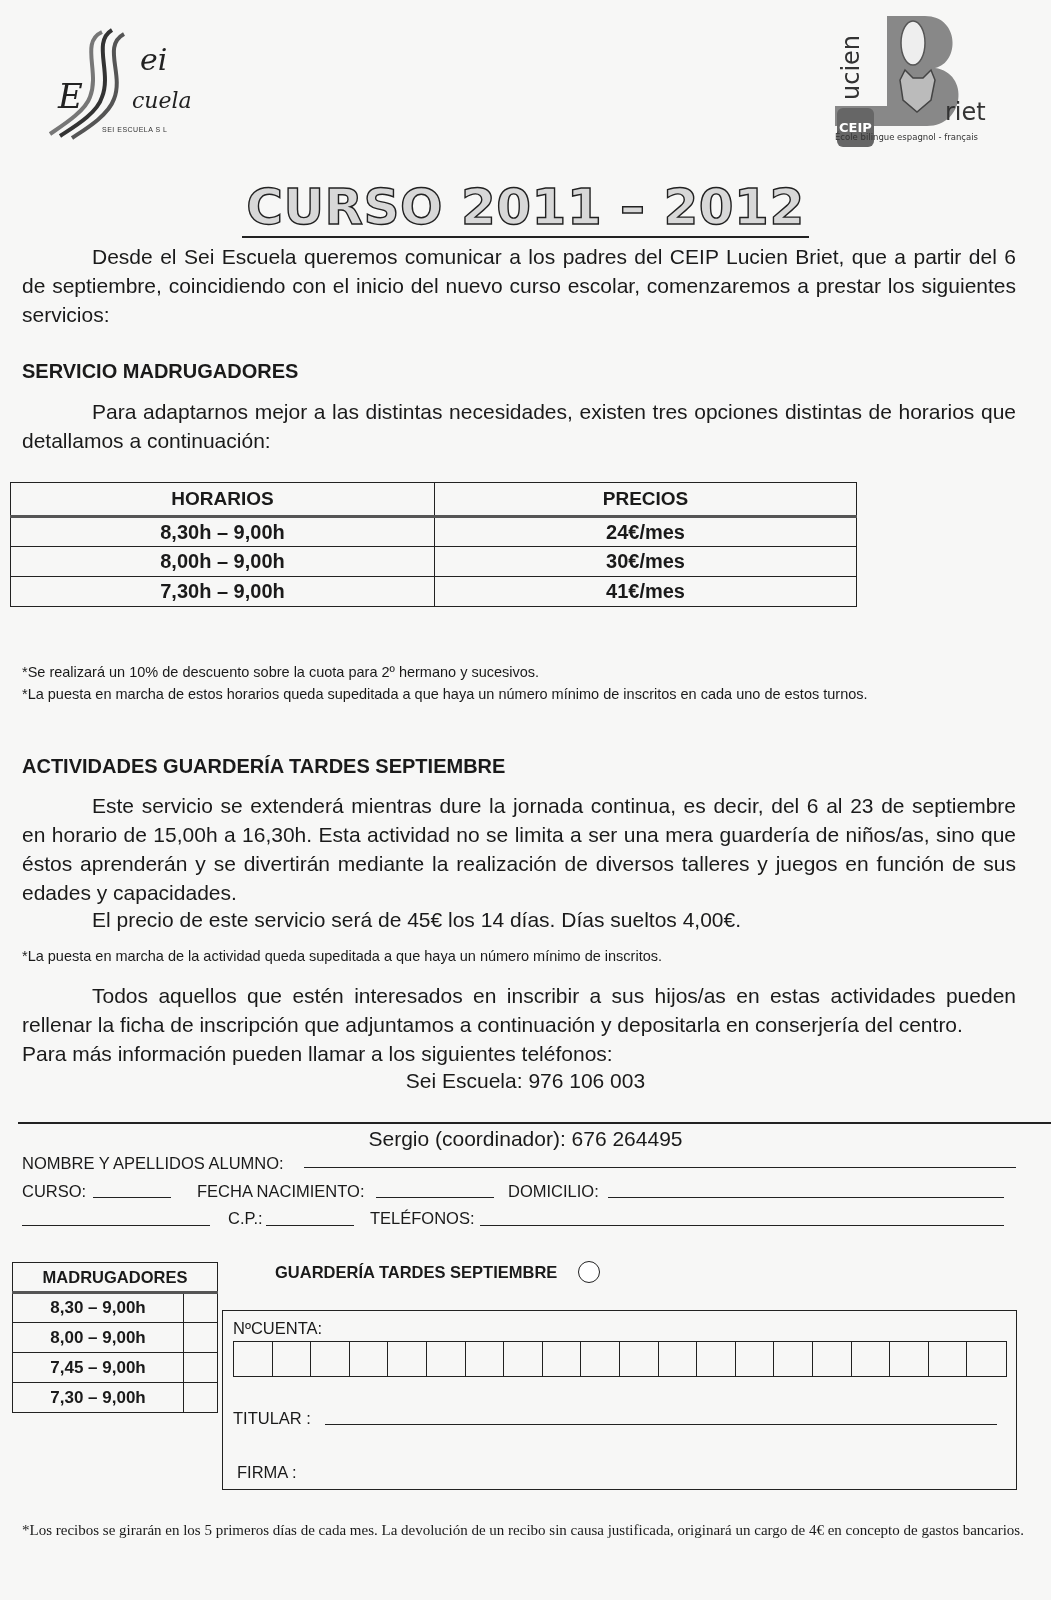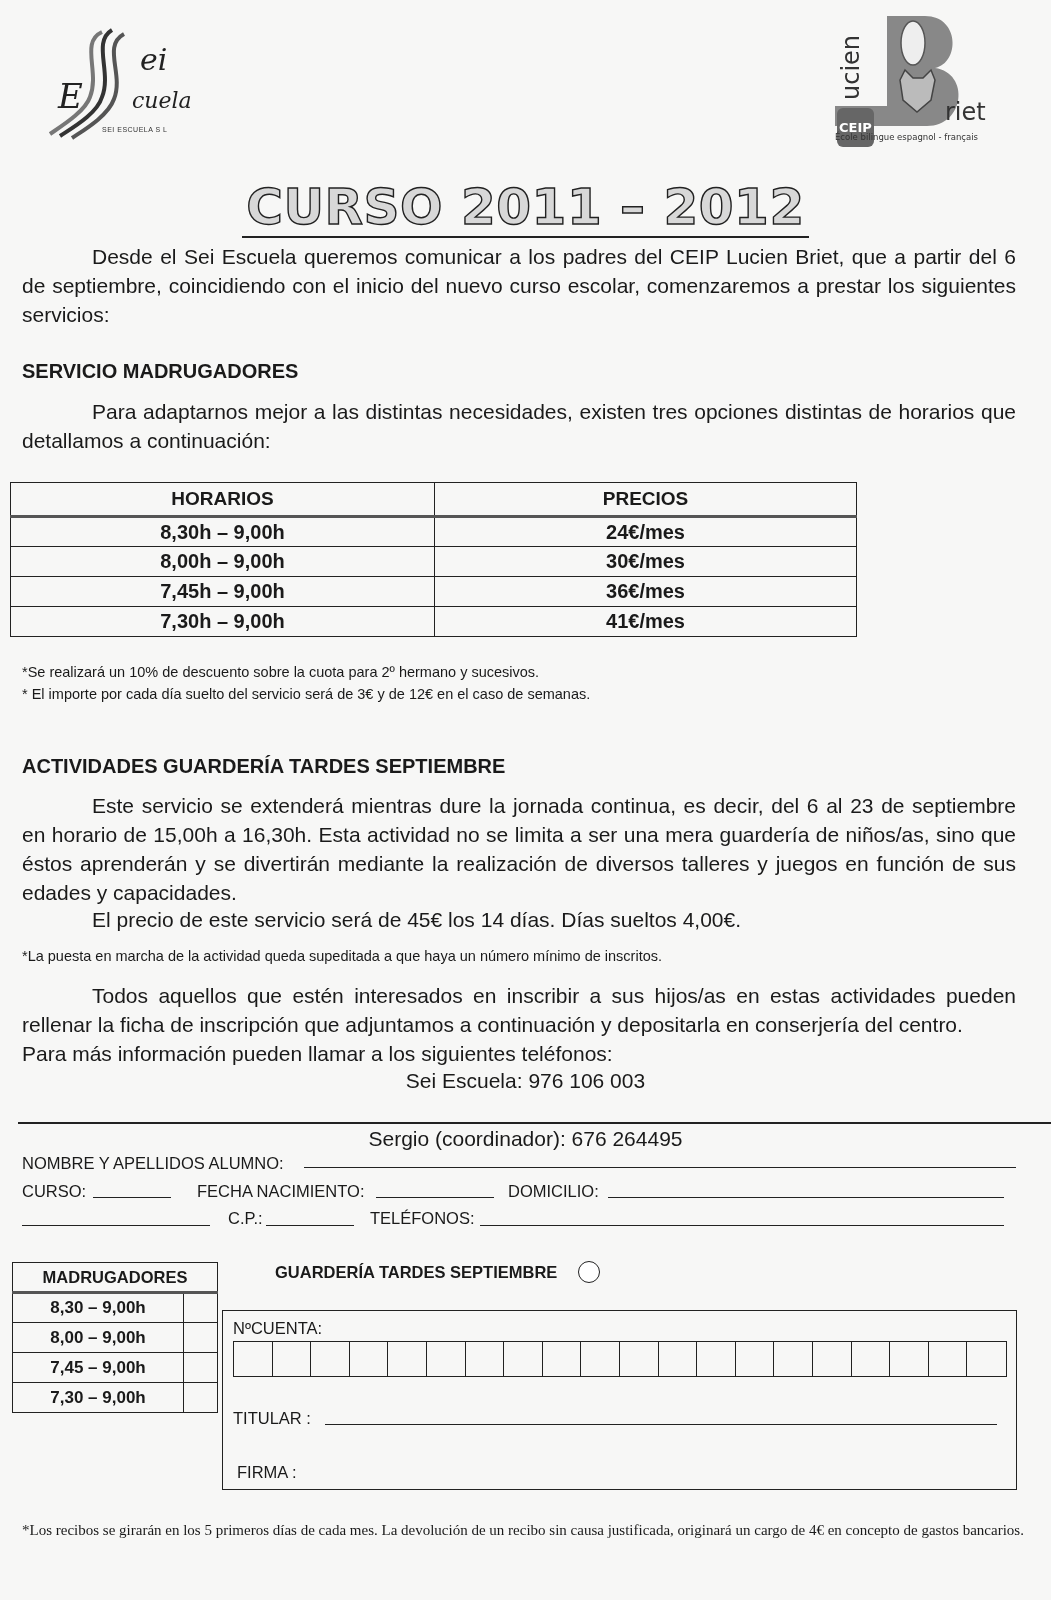--- a/index.html
+++ b/index.html
@@ -92,33 +92,29 @@
   <tbody>
     <tr>
       <td>8,30h – 9,00h</td>
       <td>24€/mes</td>
     </tr>
     <tr>
       <td>8,00h – 9,00h</td>
       <td>30€/mes</td>
     </tr>
     <tr>
-      <td>7,45h – 9,00h</td>
-      <td>36€/mes</td>
-    </tr>
-    <tr>
       <td>7,30h – 9,00h</td>
       <td>41€/mes</td>
     </tr>
   </tbody>
 </table>
 
 <div class="abs note" style="left:22px; top:661px; width:1010px;">
   <div>*Se realizará un 10% de descuento sobre la cuota para 2º hermano y sucesivos.</div>
-  <div>* El importe por cada día suelto del servicio será de 3€ y de 12€ en el caso de semanas.</div>
+  <div>*La puesta en marcha de estos horarios queda supeditada a que haya un número mínimo de inscritos en cada uno de estos turnos.</div>
 </div>
 
 <div class="abs heading" style="left:22px; top:755px;">ACTIVIDADES GUARDERÍA TARDES SEPTIEMBRE</div>
 <p class="abs para" style="left:22px; top:791px; width:994px; text-indent:70px;">Este servicio se extenderá mientras dure la jornada continua, es decir, del 6 al 23 de septiembre en horario de 15,00h a 16,30h. Esta actividad no se limita a ser una mera guardería de niños/as, sino que éstos aprenderán y se divertirán mediante la realización de diversos talleres y juegos en función de sus edades y capacidades.</p>
 <p class="abs para" style="left:92px; top:905px; width:924px;">El precio de este servicio será de 45€ los 14 días. Días sueltos 4,00€.</p>
 <div class="abs note" style="left:22px; top:945px;">*La puesta en marcha de la actividad queda supeditada a que haya un número mínimo de inscritos.</div>
 
 <p class="abs para" style="left:22px; top:981px; width:994px; text-indent:70px;">Todos aquellos que estén interesados en inscribir a sus hijos/as en estas actividades pueden rellenar la ficha de inscripción que adjuntamos a continuación y depositarla en conserjería del centro.</p>
 <p class="abs para" style="left:22px; top:1039px; width:994px;">Para más información pueden llamar a los siguientes teléfonos:</p>
 <div class="abs para" style="left:0; width:1051px; top:1066px; text-align:center;">Sei Escuela: 976 106 003</div>

